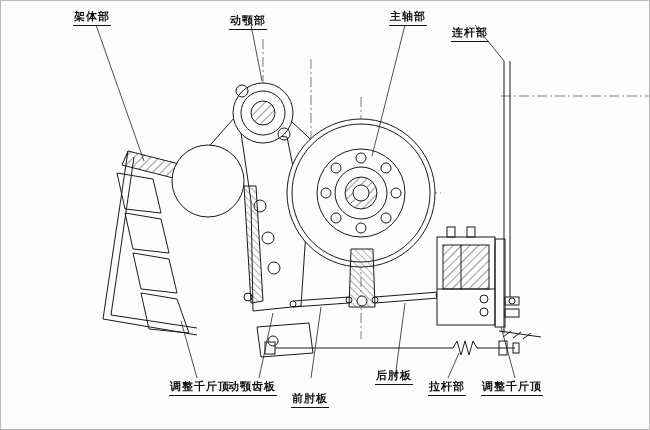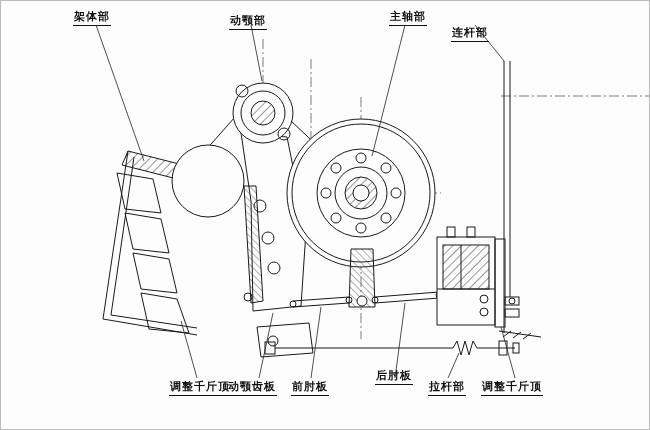--- a/index.html
+++ b/index.html
@@ -159,18 +159,18 @@
     </g>
   </svg>
 
   <div class="lbl" style="left:72px;top:8px">架体部</div>
   <div class="lbl" style="left:228px;top:12px">动颚部</div>
   <div class="lbl" style="left:388px;top:8px">主轴部</div>
   <div class="lbl" style="left:450px;top:24px">连杆部</div>
 
   <div class="lbl" style="left:168px;top:378px">调整千斤顶</div>
   <div class="lbl" style="left:226px;top:378px">动颚齿板</div>
-  <div class="lbl" style="left:290px;top:378px">前肘板</div>
+  <div class="lbl" style="left:290px;top:390px">前肘板</div>
   <div class="lbl" style="left:374px;top:367px">后肘板</div>
   <div class="lbl" style="left:427px;top:378px">拉杆部</div>
   <div class="lbl" style="left:480px;top:378px">调整千斤顶</div>
 
 </div>
 
 </body></html>

